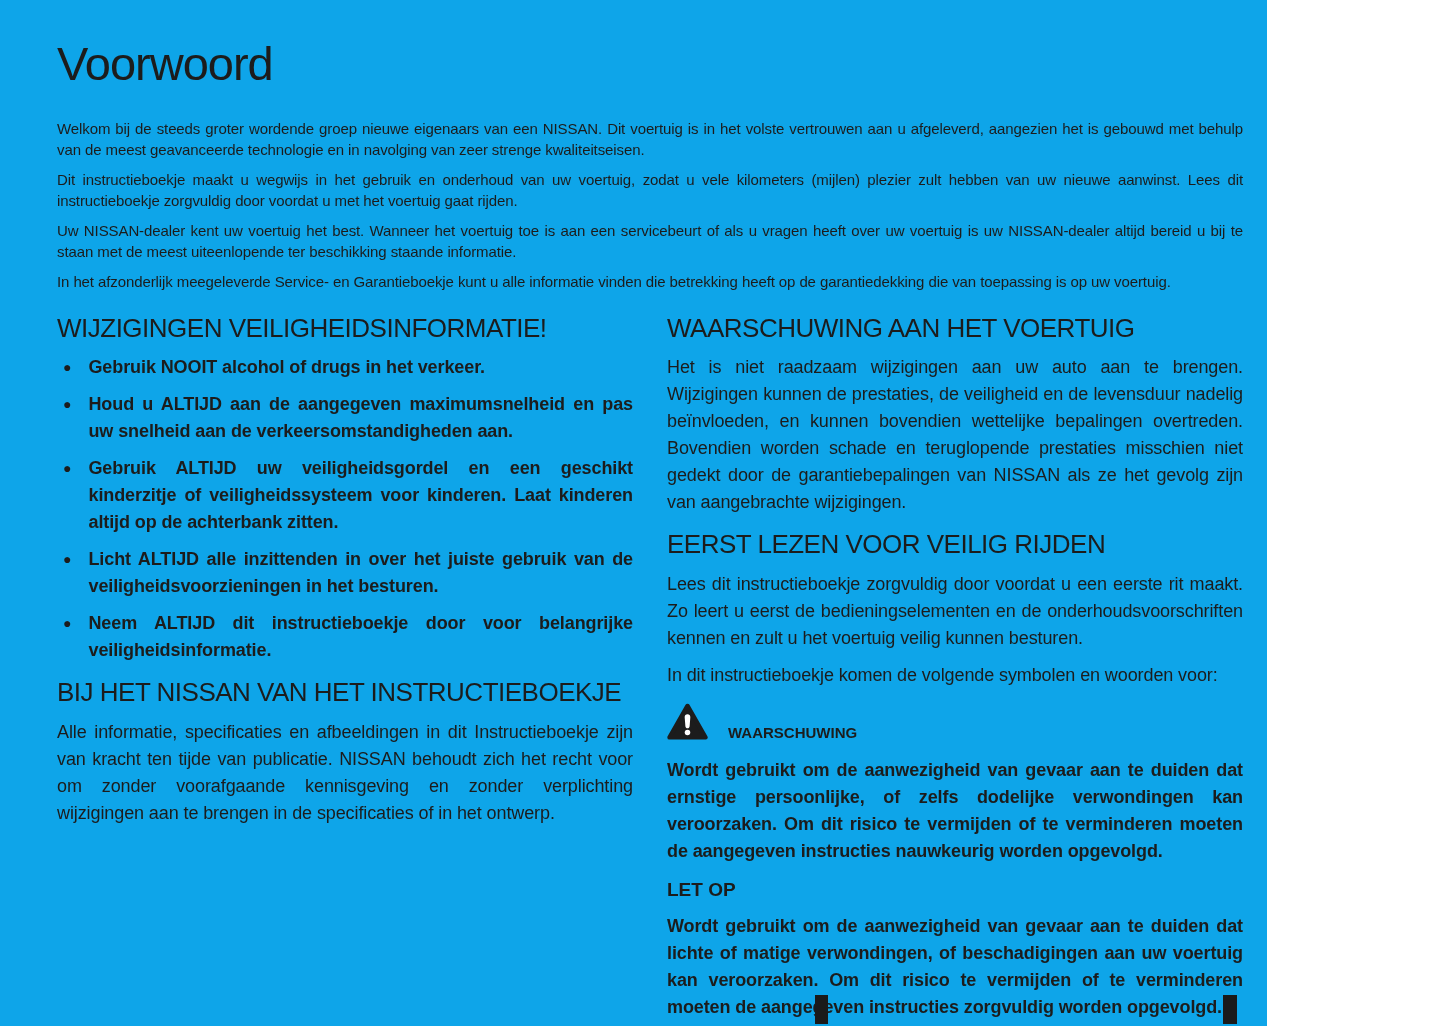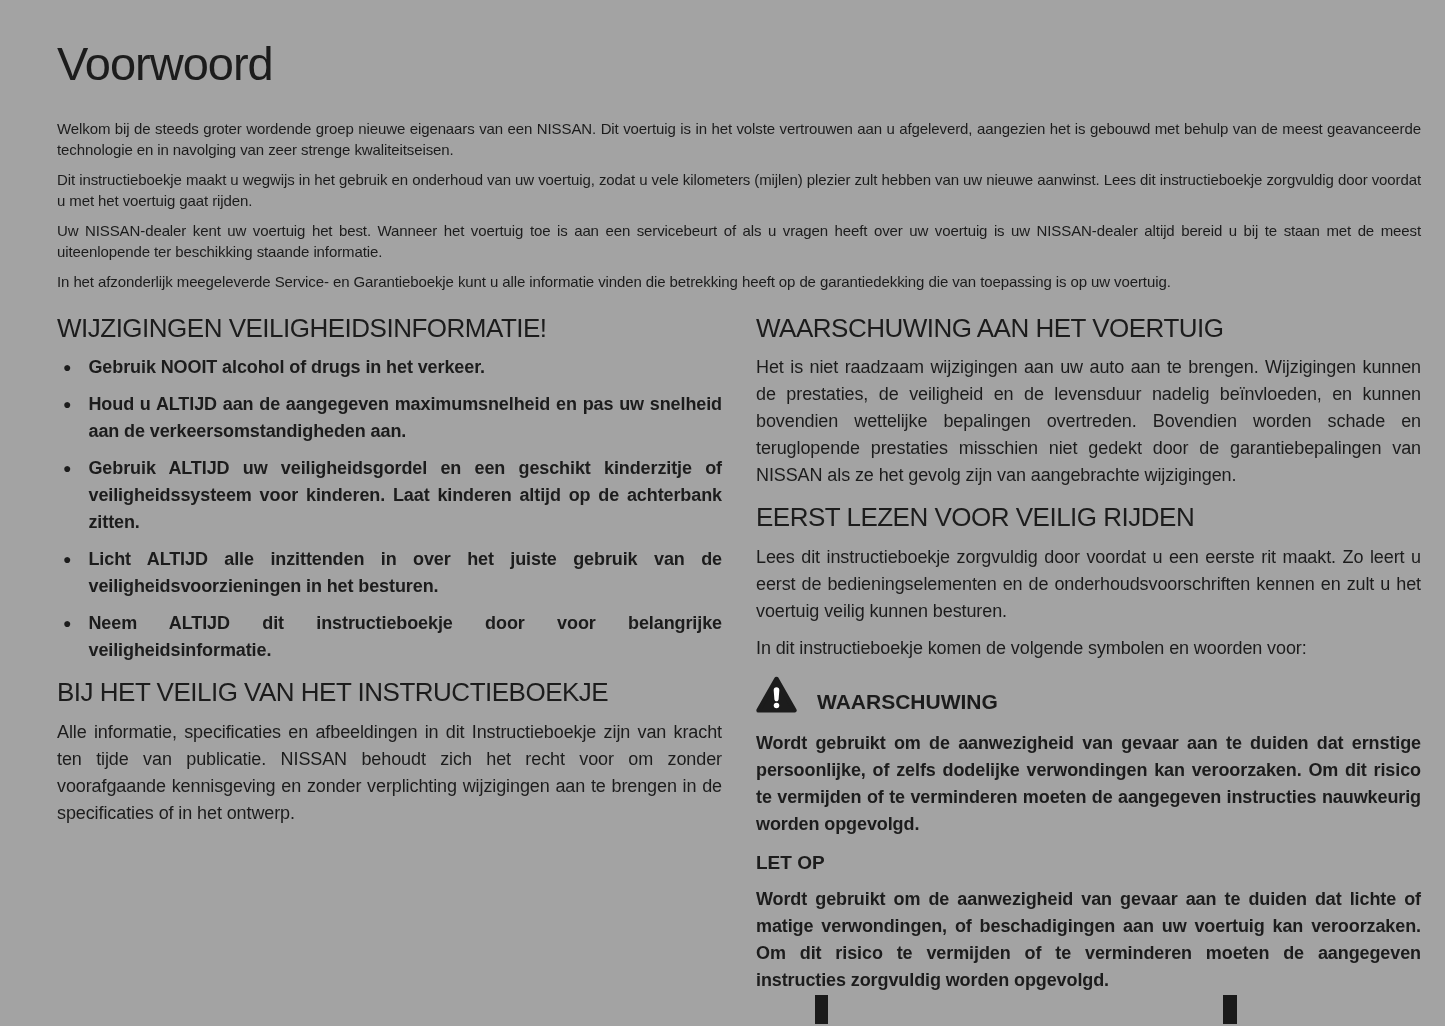--- a/index.html
+++ b/index.html
@@ -1,21 +1,21 @@
 <!DOCTYPE html>
 <html><head>
 <meta charset="utf-8">
 <style>
   * { margin: 0; padding: 0; box-sizing: border-box; }
   html, body { background: #ffffff; }
   .page {
     position: relative;
-    width: 1445px;
+    width: 1267px;
     height: 1026px;
-    background: #a3a3a3;
+    background: #0ea5e9;
     color: #1c1c1c;
     font-family: "Liberation Sans", sans-serif;
     padding: 38px 24px 0 57px;
     overflow: hidden;
   }
   .doc-title {
     font-size: 47px;
     font-weight: 400;
     letter-spacing: -1px;
     line-height: 1.1;
@@ -69,21 +69,21 @@
     letter-spacing: -0.1px;
     text-align: justify;
   }
   .warning-row {
     display: flex;
     align-items: flex-end;
     gap: 20px;
     margin: 14px 0 12px 0;
   }
   .warning-row .warn-label {
-    font-size: 21px;
+    font-size: 15px;
     font-weight: 700;
     padding-bottom: 4px;
   }
   .subhead {
     font-size: 19px;
     font-weight: 700;
     margin: 14px 0 12px 0;
   }
   .tab-mark {
     position: absolute;
@@ -127,21 +127,21 @@
         <li>
           <span class="bullet">●</span>
           <span class="rule-text">Licht ALTIJD alle inzittenden in over het juiste gebruik van de veiligheidsvoorzieningen in het besturen.</span>
         </li>
         <li>
           <span class="bullet">●</span>
           <span class="rule-text">Neem ALTIJD dit instructieboekje door voor belangrijke veiligheidsinformatie.</span>
         </li>
       </ul>
 
-      <h2 class="section-heading">BIJ HET VEILIG VAN HET INSTRUCTIEBOEKJE</h2>
+      <h2 class="section-heading">BIJ HET NISSAN VAN HET INSTRUCTIEBOEKJE</h2>
       <p class="body-text">Alle informatie, specificaties en afbeeldingen in dit Instructieboekje zijn van kracht ten tijde van publicatie. NISSAN behoudt zich het recht voor om zonder voorafgaande kennisgeving en zonder verplichting wijzigingen aan te brengen in de specificaties of in het ontwerp.</p>
     </div>
 
     <div class="col">
       <h2 class="section-heading first">WAARSCHUWING AAN HET VOERTUIG</h2>
       <p class="body-text">Het is niet raadzaam wijzigingen aan uw auto aan te brengen. Wijzigingen kunnen de prestaties, de veiligheid en de levensduur nadelig beïnvloeden, en kunnen bovendien wettelijke bepalingen overtreden. Bovendien worden schade en teruglopende prestaties misschien niet gedekt door de garantiebepalingen van NISSAN als ze het gevolg zijn van aangebrachte wijzigingen.</p>
 
       <h2 class="section-heading">EERST LEZEN VOOR VEILIG RIJDEN</h2>
       <p class="body-text">Lees dit instructieboekje zorgvuldig door voordat u een eerste rit maakt. Zo leert u eerst de bedieningselementen en de onderhoudsvoorschriften kennen en zult u het voertuig veilig kunnen besturen.</p>
       <p class="body-text">In dit instructieboekje komen de volgende symbolen en woorden voor:</p>

